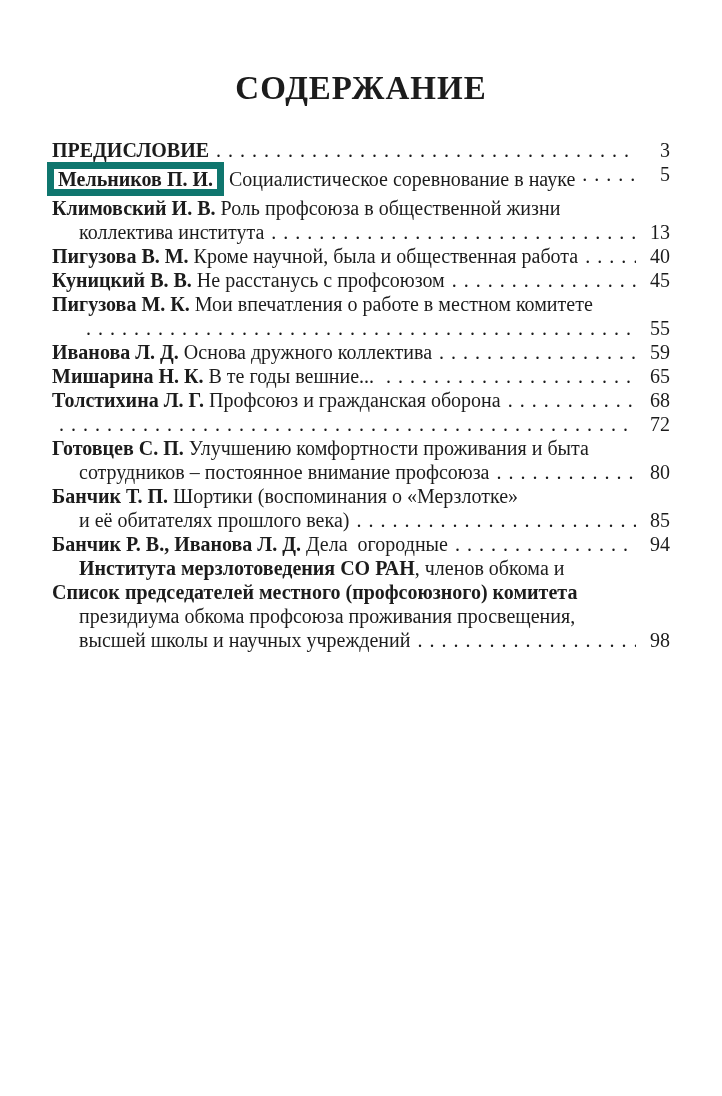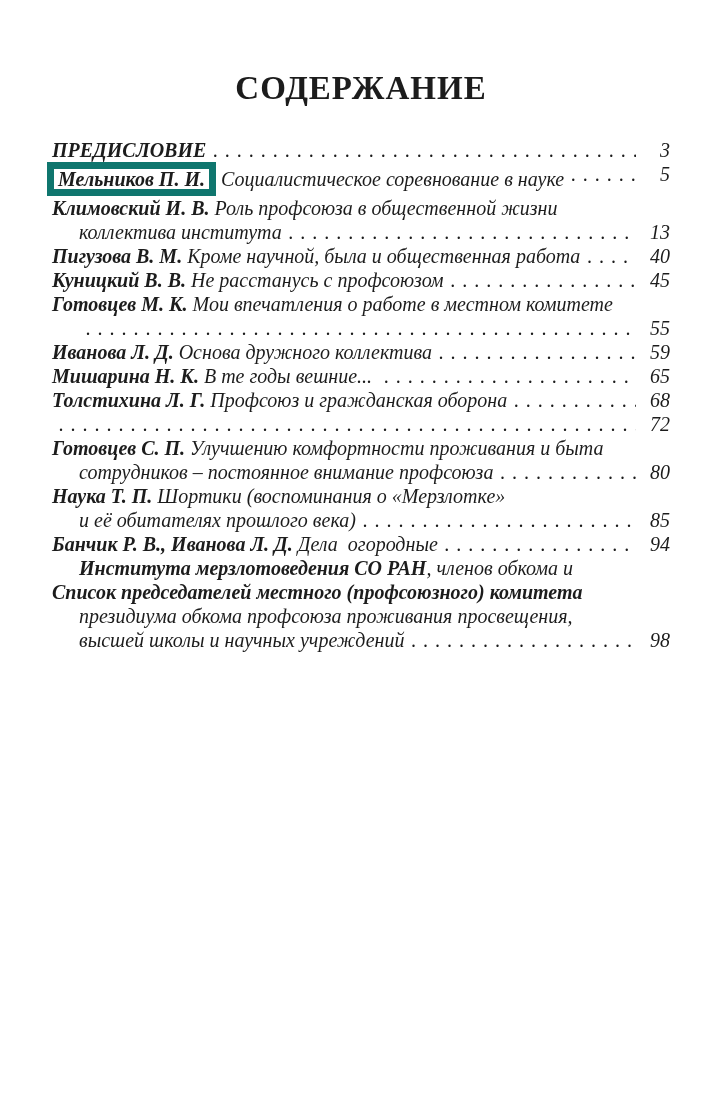--- a/index.html
+++ b/index.html
@@ -26,21 +26,20 @@
     letter-spacing: 1px;
   }
   .toc {
     margin-top: 32px;
     font-size: 20px;
     line-height: 24px;
   }
   .toc-line {
     display: flex;
     white-space: pre;
-    font-style: italic;
   }
   .toc-line.indent {
     padding-left: 27px;
   }
   .line-text {
     flex: 0 0 auto;
   }
   .seg-bold {
     font-weight: bold;
   }
@@ -73,29 +72,29 @@
 
 <div class="page">
   <div class="page-title">СОДЕРЖАНИЕ</div>
   <div class="toc">
       <div class="toc-line"><span class="line-text"><span class="seg-bold">ПРЕДИСЛОВИЕ</span></span><span class="leader"></span><span class="page-num">3</span></div>
       <div class="toc-line"><span class="line-text"><span class="seg-bold boxed">Мельников П. И.</span><span class=""> Социалистическое соревнование в науке</span></span><span class="leader"></span><span class="page-num">5</span></div>
       <div class="toc-line"><span class="line-text"><span class="seg-bold">Климовский И. В.</span><span class=""> Роль профсоюза в общественной жизни</span></span></div>
       <div class="toc-line indent"><span class="line-text"><span class="">коллектива института</span></span><span class="leader"></span><span class="page-num">13</span></div>
       <div class="toc-line"><span class="line-text"><span class="seg-bold">Пигузова В. М.</span><span class=""> Кроме научной, была и общественная работа</span></span><span class="leader"></span><span class="page-num">40</span></div>
       <div class="toc-line"><span class="line-text"><span class="seg-bold">Куницкий В. В.</span><span class=""> Не расстанусь с профсоюзом</span></span><span class="leader"></span><span class="page-num">45</span></div>
-      <div class="toc-line"><span class="line-text"><span class="seg-bold">Готовцев М. К.</span><span class=""> Мои впечатления о работе в местном комитете</span></span></div>
+      <div class="toc-line"><span class="line-text"><span class="seg-bold">Пигузова М. К.</span><span class=""> Мои впечатления о работе в местном комитете</span></span></div>
       <div class="toc-line indent"><span class="leader"></span><span class="page-num">55</span></div>
       <div class="toc-line"><span class="line-text"><span class="seg-bold">Иванова Л. Д.</span><span class=""> Основа дружного коллектива</span></span><span class="leader"></span><span class="page-num">59</span></div>
       <div class="toc-line"><span class="line-text"><span class="seg-bold">Мишарина Н. К.</span><span class=""> В те годы вешние... </span></span><span class="leader"></span><span class="page-num">65</span></div>
       <div class="toc-line"><span class="line-text"><span class="seg-bold">Толстихина Л. Г.</span><span class=""> Профсоюз и гражданская оборона</span></span><span class="leader"></span><span class="page-num">68</span></div>
       <div class="toc-line"><span class="leader"></span><span class="page-num">72</span></div>
       <div class="toc-line"><span class="line-text"><span class="seg-bold">Готовцев С. П.</span><span class=""> Улучшению комфортности проживания и быта</span></span></div>
       <div class="toc-line indent"><span class="line-text"><span class="">сотрудников – постоянное внимание профсоюза</span></span><span class="leader"></span><span class="page-num">80</span></div>
-      <div class="toc-line"><span class="line-text"><span class="seg-bold">Наука Т. П.</span><span class=""> Шортики (воспоминания о «Мерзлотке»</span></span></div>
+      <div class="toc-line"><span class="line-text"><span class="seg-bold">Банчик Т. П.</span><span class=""> Шортики (воспоминания о «Мерзлотке»</span></span></div>
       <div class="toc-line indent"><span class="line-text"><span class="">и её обитателях прошлого века)</span></span><span class="leader"></span><span class="page-num">85</span></div>
       <div class="toc-line"><span class="line-text"><span class="seg-bold">Банчик Р. В., Иванова Л. Д.</span><span class=""> Дела  огородные</span></span><span class="leader"></span><span class="page-num">94</span></div>
       <div class="toc-line indent"><span class="line-text"><span class="seg-bold">Института мерзлотоведения СО РАН</span><span class="">, членов обкома и</span></span></div>
       <div class="toc-line"><span class="line-text"><span class="seg-bold">Список председателей местного (профсоюзного) комитета</span></span></div>
       <div class="toc-line indent"><span class="line-text"><span class="">президиума обкома профсоюза проживания просвещения,</span></span></div>
       <div class="toc-line indent"><span class="line-text"><span class="">высшей школы и научных учреждений</span></span><span class="leader"></span><span class="page-num">98</span></div>
     </div>
 </div>
 
 </body></html>

